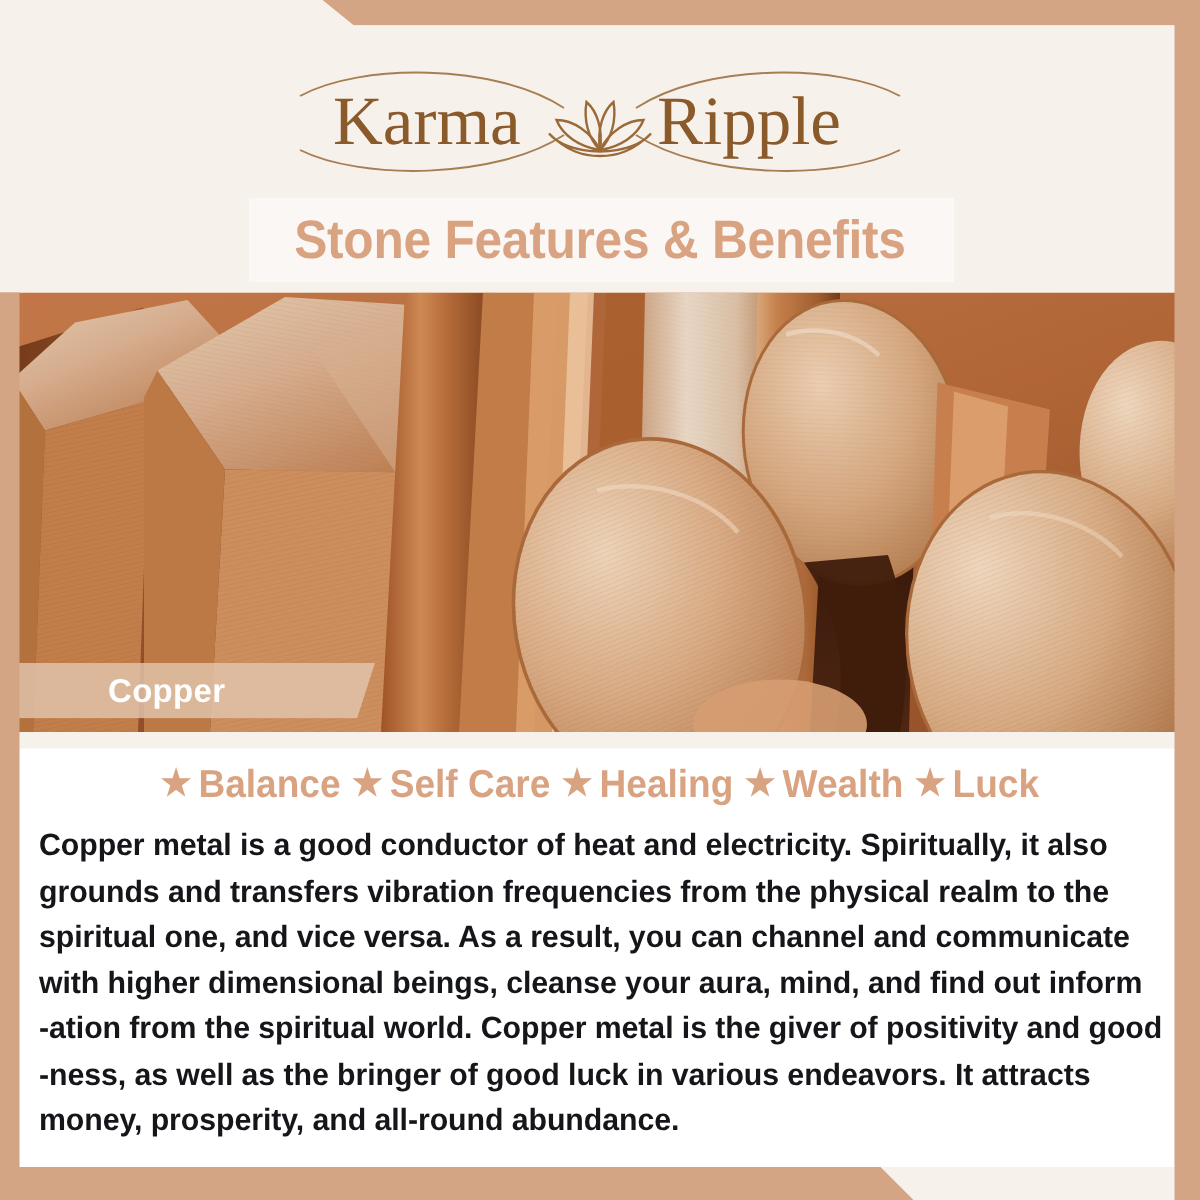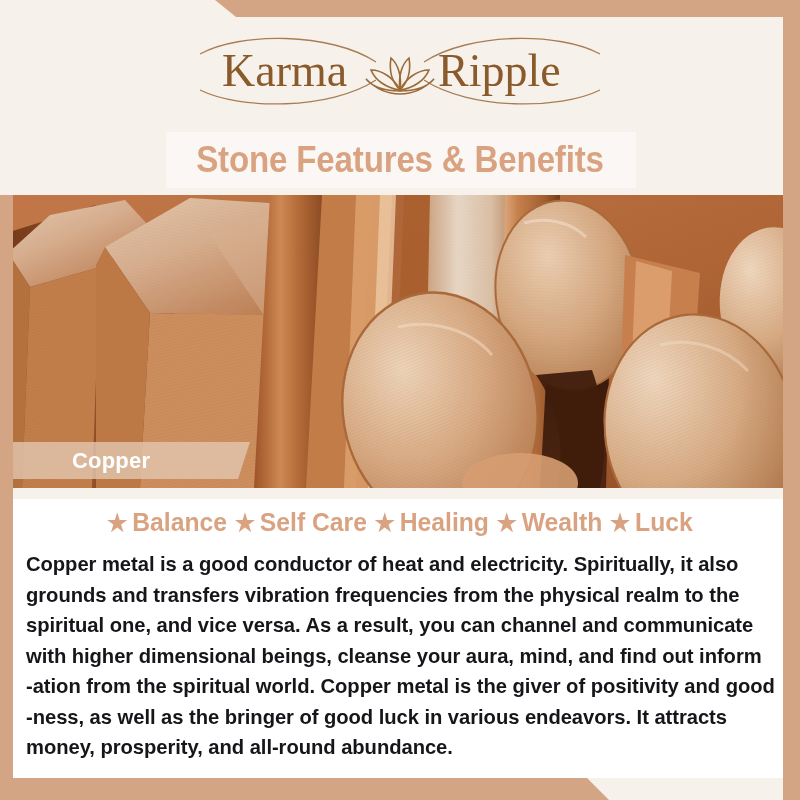--- a/index.html
+++ b/index.html
@@ -50,21 +50,21 @@
     bottom: 0; left: 0;
     width: 800px; height: 22px;
     background: #d4a585;
     clip-path: polygon(0 0, 587px 0, 609px 22px, 0 22px);
     z-index: 6;
   }
 
   
   .header {
     position: absolute;
-    top: 4px; left: 0;
+    top: 14px; left: 0;
     width: 800px; height: 124px;
     background: #f7f1ec;
     z-index: 2;
   }
   .logo-wrap {
     position: absolute;
     top: 24px; left: 50%;
     transform: translateX(-50%);
     width: 460px; height: 80px;
   }

